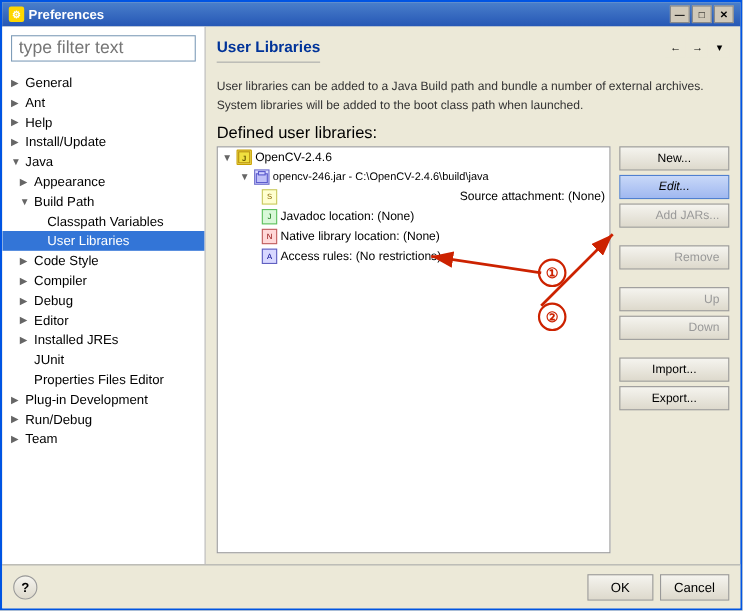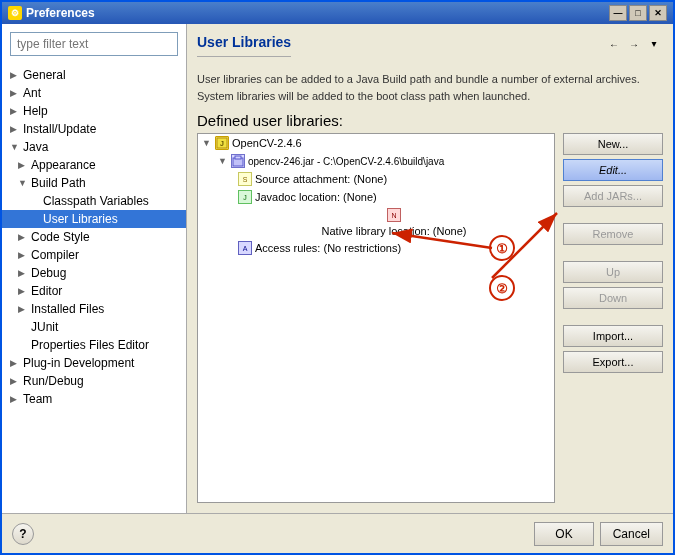--- a/index.html
+++ b/index.html
@@ -74,21 +74,21 @@
       border-right: 1px solid #aaa;
       display: flex;
       flex-direction: column;
       flex-shrink: 0;
     }
     .search-box {
       margin: 8px;
       height: 24px;
       border: 1px solid #7f9db9;
       padding: 0 6px;
-      font-size: 12px;
+      font-size: 16px;
       color: #999;
       background: white;
     }
     .tree-nav {
       flex: 1;
       overflow-y: auto;
       padding: 2px 0;
     }
     .tree-item {
       padding: 2px 4px 2px 8px;
@@ -184,20 +184,21 @@
       border: 1px solid #999;
       cursor: pointer;
       font-size: 11px;
       text-align: center;
       min-height: 22px;
     }
     .btn:disabled, .btn.disabled {
       color: #999;
       cursor: default;
       background: linear-gradient(to bottom, #f5f4ef, #ddd9cc);
+      text-align: right;
     }
     .btn.highlighted {
       background: linear-gradient(to bottom, #c8d8f8, #a0b8f0);
       border: 1px solid #5080d0;
       font-style: italic;
     }
     .btn-spacer { height: 8px; }
     .bottom-bar {
       height: 40px;
       display: flex;
@@ -339,21 +340,21 @@
         <div class="tree-item indent1">
           <span class="tree-arrow">▶</span>
           <span>Debug</span>
         </div>
         <div class="tree-item indent1">
           <span class="tree-arrow">▶</span>
           <span>Editor</span>
         </div>
         <div class="tree-item indent1">
           <span class="tree-arrow">▶</span>
-          <span>Installed Files</span>
+          <span>Installed JREs</span>
         </div>
         <div class="tree-item indent1">
           <span class="tree-arrow" style="opacity:0">▶</span>
           <span>JUnit</span>
         </div>
         <div class="tree-item indent1">
           <span class="tree-arrow" style="opacity:0">▶</span>
           <span>Properties Files Editor</span>
         </div>
         <div class="tree-item indent0">
@@ -403,31 +404,31 @@
             <span style="width:10px; font-size:9px; color:#666;">▼</span>
             <div class="lib-icon" style="background:#d8d8ff; border:1px solid #7070cc; width:14px; height:14px; display:flex; align-items:center; justify-content:center;">
               <svg width="12" height="12" viewBox="0 0 12 12">
                 <rect x="1" y="3" width="10" height="8" fill="#c0c0f8" stroke="#5858cc" stroke-width="1"></rect>
                 <rect x="3" y="1" width="6" height="3" fill="#d0d0ff" stroke="#5858cc" stroke-width="1"></rect>
               </svg>
             </div>
             <span style="font-size:10px;">opencv-246.jar - C:\OpenCV-2.4.6\build\java</span>
           </div>
 
-          <div class="lib-item" style="padding-left:40px;">
+          <div class="lib-item" style="padding-left:40px;justify-content:space-between;">
             <div class="lib-icon" style="background:#ffffd0; border:1px solid #c8c860; width:14px; height:14px; display:flex; align-items:center; justify-content:center; font-size:7px; color:#886600;">S</div>
             <span>Source attachment: (None)</span>
           </div>
 
           <div class="lib-item" style="padding-left:40px;">
             <div class="lib-icon" style="background:#d8f8d8; border:1px solid #60c060; width:14px; height:14px; display:flex; align-items:center; justify-content:center; font-size:7px; color:#006600;">J</div>
             <span>Javadoc location: (None)</span>
           </div>
 
-          <div class="lib-item" style="padding-left:40px;flex-direction:column;">
+          <div class="lib-item" style="padding-left:40px;">
             <div class="lib-icon" style="background:#ffd8d8; border:1px solid #c06060; width:14px; height:14px; display:flex; align-items:center; justify-content:center; font-size:7px; color:#880000;">N</div>
             <span>Native library location: (None)</span>
           </div>
 
           <div class="lib-item" style="padding-left:40px;">
             <div class="lib-icon" style="background:#d8d8ff; border:1px solid #6060c0; width:14px; height:14px; display:flex; align-items:center; justify-content:center; font-size:7px; color:#000088;">A</div>
             <span>Access rules: (No restrictions)</span>
           </div>
         </div>
 

